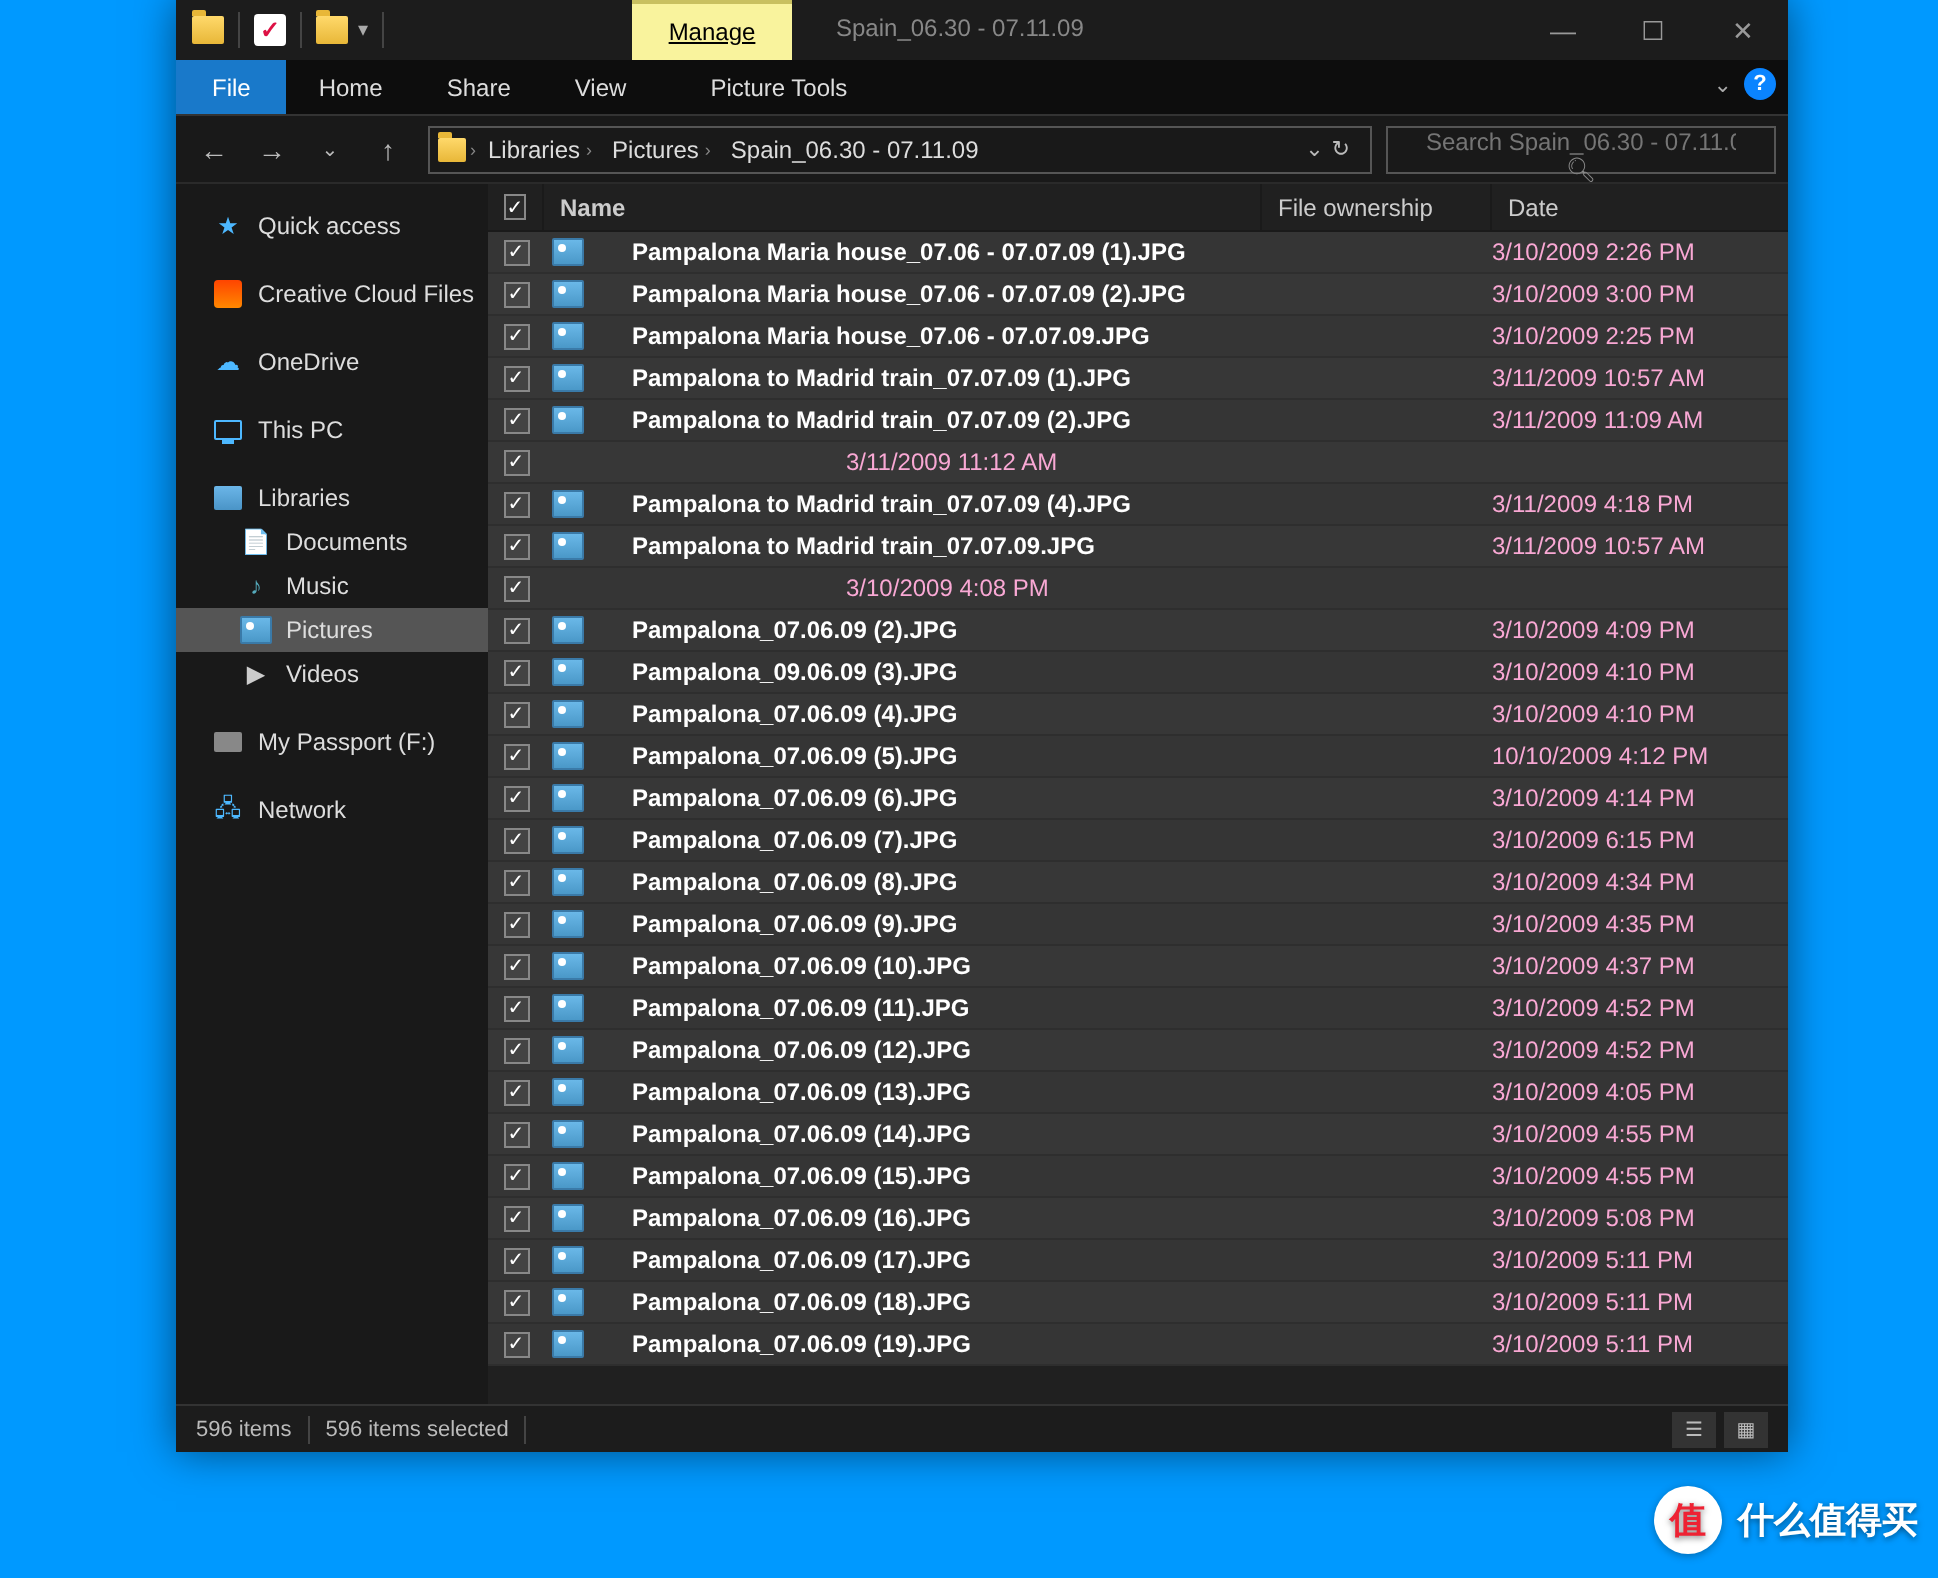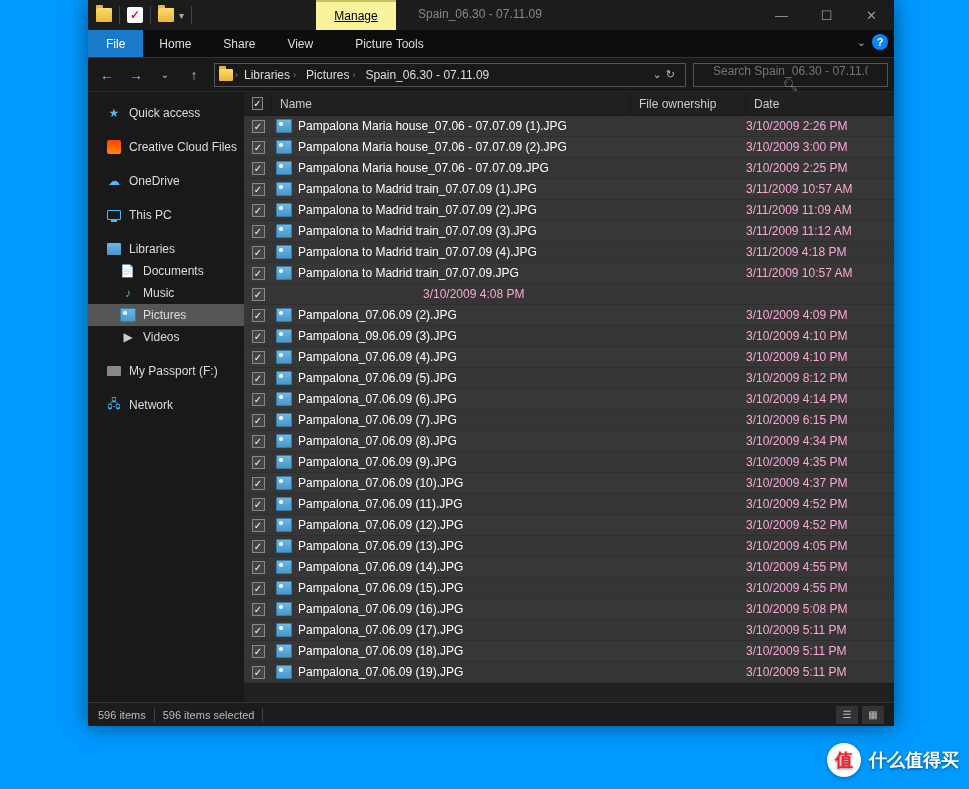--- a/index.html
+++ b/index.html
@@ -43,33 +43,33 @@
 .monitor { width:14px; height:10px; border:1px solid #4db8ff; border-radius:1px; position:relative; }
 .monitor::after { content:""; position:absolute; bottom:-3px; left:3px; width:6px; height:2px; background:#4db8ff; }
 .drive { width:14px; height:10px; background:#888; border-radius:1px; }
 .net { color:#4db8ff; }
 .lib-ico { width:14px; height:12px; background:linear-gradient(#6bb6e8,#4a94c7); border-radius:1px; }
 .cc-ico { width:14px;height:14px;background:linear-gradient(#ff4400,#ff8800);border-radius:2px; }
 .content { flex: 1; display: flex; flex-direction: column; background: #202020; overflow: hidden; position: relative; }
 .col-headers { height: 24px; display: flex; align-items: center; background: #202020; border-bottom: 1px solid #1a1a1a; color: #ccc; font-size: 12px; }
 .col-h { padding: 0 8px; border-right: 1px solid #1a1a1a; display: flex; align-items: center; height: 100%; cursor: pointer; }
 .col-h.check { width: 28px; justify-content: center; }
-.col-h.name { flex: 1; }
+.col-h.name { flex: 1; font-weight: bold; }
 .col-h.own { width: 115px; }
 .col-h.date { width: 148px; border-right: none; }
 .hdr-check { width: 13px; height: 13px; border: 1px solid #888; background: #2a2a2a; display: flex; align-items: center; justify-content: center; color: #fff; font-size: 10px; }
 .file-list { flex: 1; overflow-y: auto; overflow-x: hidden; }
 .file-list::-webkit-scrollbar { width: 16px; }
 .file-list::-webkit-scrollbar-track { background: #2a2a2a; }
 .file-list::-webkit-scrollbar-thumb { background: #555; }
 .file-list::-webkit-scrollbar-button { background:#2a2a2a; height:16px; }
 .row { height: 21px; display: flex; align-items: center; background: #373737; color: #fff; font-size: 12px; border-bottom: 1px solid #2e2e2e; cursor: pointer; }
 .row:nth-child(odd) { background: #353535; }
 .row .c-check { width: 28px; display: flex; justify-content: center; }
-.row .c-name { flex: 1; display: flex; align-items: center; gap: 6px; padding-left: 4px; overflow: hidden; white-space: nowrap; }
+.row .c-name { flex: 1; display: flex; align-items: center; gap: 24px; padding-left: 4px; overflow: hidden; white-space: nowrap; font-weight: bold; }
 .row .c-own { width: 115px; }
 .row .c-date { width: 148px; color: #f9a8d4; margin-left: 36px; }
 .file-check { width: 13px; height: 13px; background: #444; border: 1px solid #888; display: flex; align-items: center; justify-content: center; color: #fff; font-size: 10px; }
 .img-ico { width: 16px; height: 14px; background: linear-gradient(#6ab8e8,#4a98c8); border: 1px solid #3a7aa8; border-radius: 1px; position: relative; flex-shrink: 0; }
 .img-ico::after { content: ""; position: absolute; top: 2px; left: 2px; width: 4px; height: 4px; background: #fff; border-radius: 50%; }
 .statusbar { height: 24px; background: #1c1c1c; border-top: 1px solid #333; display: flex; align-items: center; padding: 0 10px; color: #bbb; font-size: 11px; gap: 8px; }
 .status-sep { width:1px; height:14px; background:#444; }
 .status-right { margin-left: auto; display: flex; gap: 4px; }
 .view-btn { width: 22px; height: 18px; background: #333; display: flex; align-items: center; justify-content: center; font-size: 10px; cursor: pointer; }
 .watermark { position: absolute; right: 10px; bottom: 12px; display: flex; align-items: center; gap: 8px; color: #fff; font-size: 18px; font-weight: bold; text-shadow: 0 1px 3px rgba(0,0,0,0.5); }
@@ -268,24 +268,20 @@
               <span class="img-ico"></span>
               <span>Pampalona to Madrid train_07.07.09 (2).JPG</span>
             </div>
             <div class="c-own"></div>
             <div class="c-date">3/11/2009 11:09 AM</div>
           </div>
           <div class="row">
             <div class="c-check">
               <span class="file-check">✓</span>
             </div>
-            <div class="c-name">
-              <span class="img-ico"></span>
-              <span>Pampalona to Madrid train_07.07.09 (3).JPG</span>
-            </div>
             <div class="c-own"></div>
             <div class="c-date">3/11/2009 11:12 AM</div>
           </div>
           <div class="row">
             <div class="c-check">
               <span class="file-check">✓</span>
             </div>
             <div class="c-name">
               <span class="img-ico"></span>
               <span>Pampalona to Madrid train_07.07.09 (4).JPG</span>
@@ -346,21 +342,21 @@
           </div>
           <div class="row">
             <div class="c-check">
               <span class="file-check">✓</span>
             </div>
             <div class="c-name">
               <span class="img-ico"></span>
               <span>Pampalona_07.06.09 (5).JPG</span>
             </div>
             <div class="c-own"></div>
-            <div class="c-date">3/10/2009 8:12 PM</div>
+            <div class="c-date">10/10/2009 4:12 PM</div>
           </div>
           <div class="row">
             <div class="c-check">
               <span class="file-check">✓</span>
             </div>
             <div class="c-name">
               <span class="img-ico"></span>
               <span>Pampalona_07.06.09 (6).JPG</span>
             </div>
             <div class="c-own"></div>

